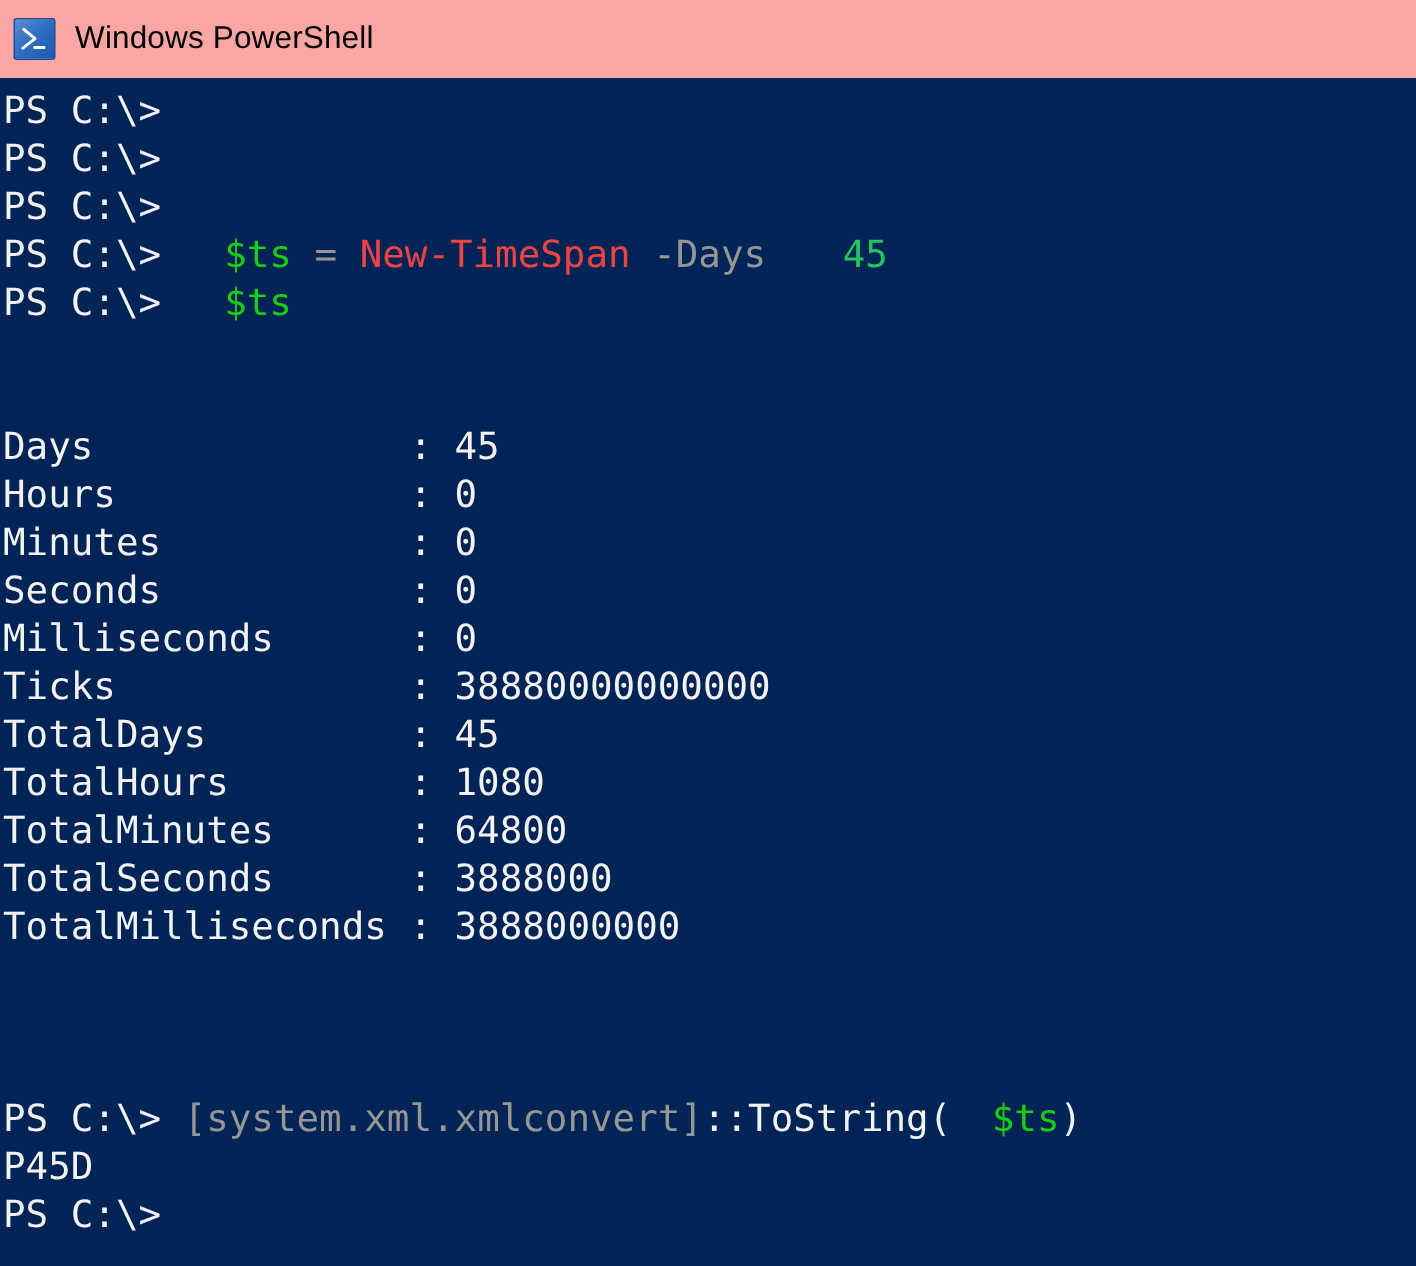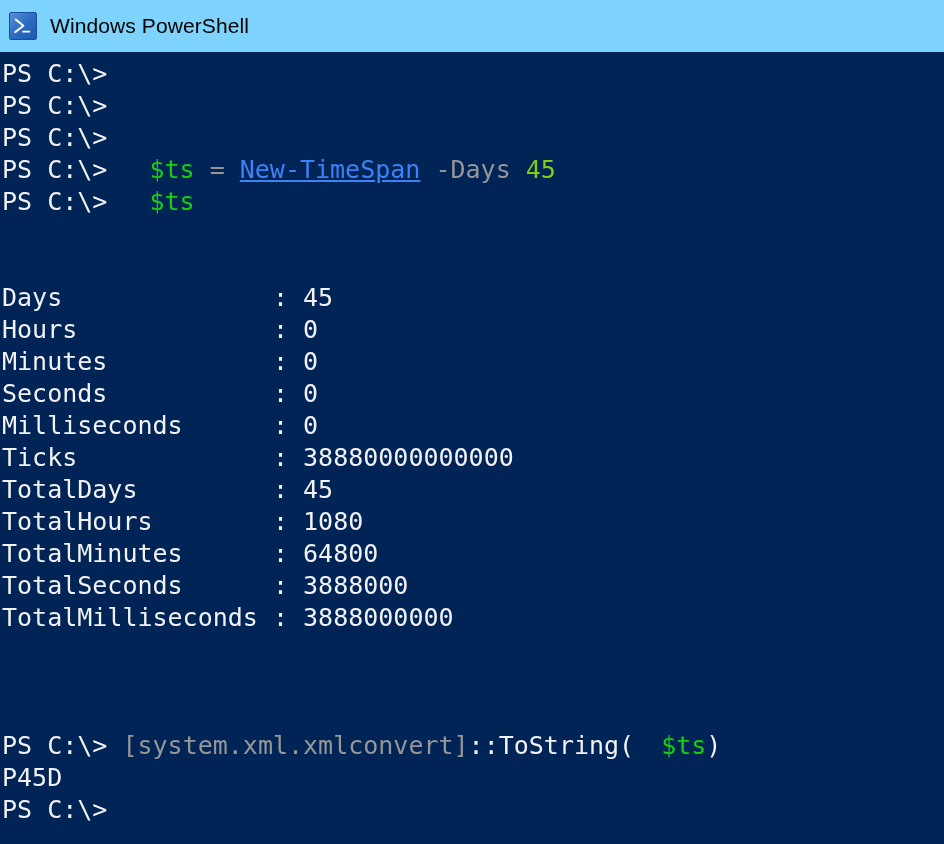--- a/index.html
+++ b/index.html
@@ -11,21 +11,21 @@
   body {
     width: 944px;
     height: 844px;
     overflow: hidden;
     font-family: "DejaVu Sans Mono", "Liberation Mono", monospace;
   }
 
   
   #titlebar {
     height: 52px;
-    background: #7dd3fc;
+    background: #fca5a5;
     display: flex;
     align-items: center;
     padding-left: 9px;
     box-sizing: border-box;
   }
   #app-icon {
     width: 28px;
     height: 28px;
     flex: 0 0 28px;
     border-radius: 2px;
@@ -65,23 +65,23 @@
     letter-spacing: 0px;
   }
   .line {
     height: 32px;
     white-space: pre;
   }
   .line.blank { }
 
   
   .tok-default  { color: #f2f2f2; }
-  .tok-white    { color: #84cc16; }
+  .tok-white    { color: #22c55e; margin-left: 36px; }
   .tok-green    { color: #16d010; margin-left: 27px; }
-  .tok-yellow   { color: #3b82f6; text-decoration: underline; }
+  .tok-yellow   { color: #ef4444; }
   .tok-gray     { color: #969696; }
 </style>
 </head>
 <body>
 
 <div id="titlebar">
   <div id="app-icon">
     <svg class="glyph" viewBox="0 0 28 28" xmlns="http://www.w3.org/2000/svg">
       <path d="M6.2 7.0 L14.4 13.7 L5.6 20.6" fill="none" stroke="#ffffff" stroke-width="2.1" stroke-linecap="round" stroke-linejoin="round"></path>
       <rect x="13.2" y="19.0" width="8.6" height="2.1" rx="0.6" fill="#ffffff"></rect>

